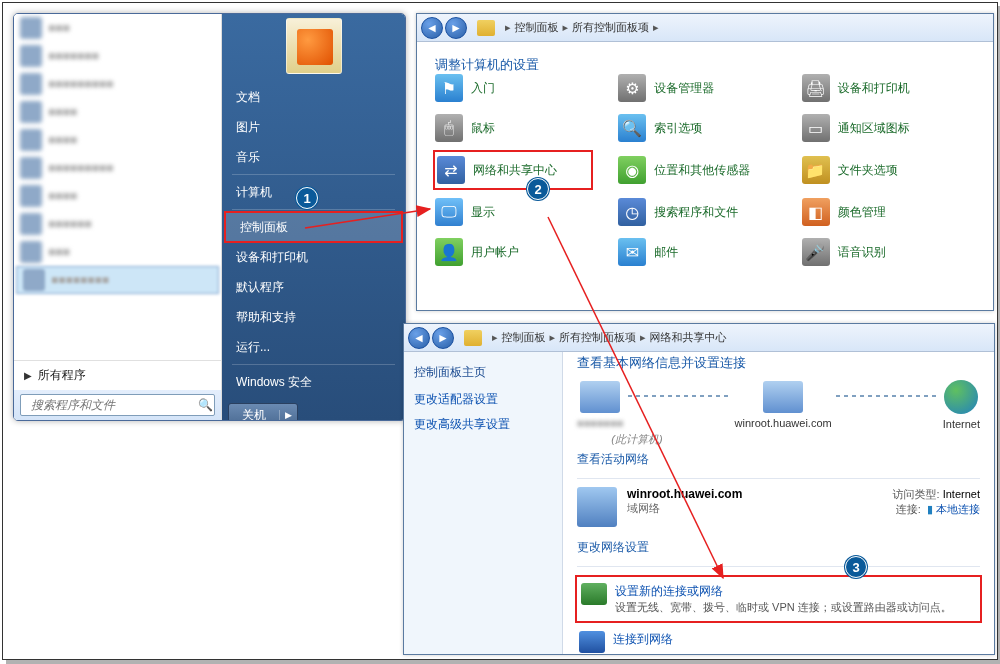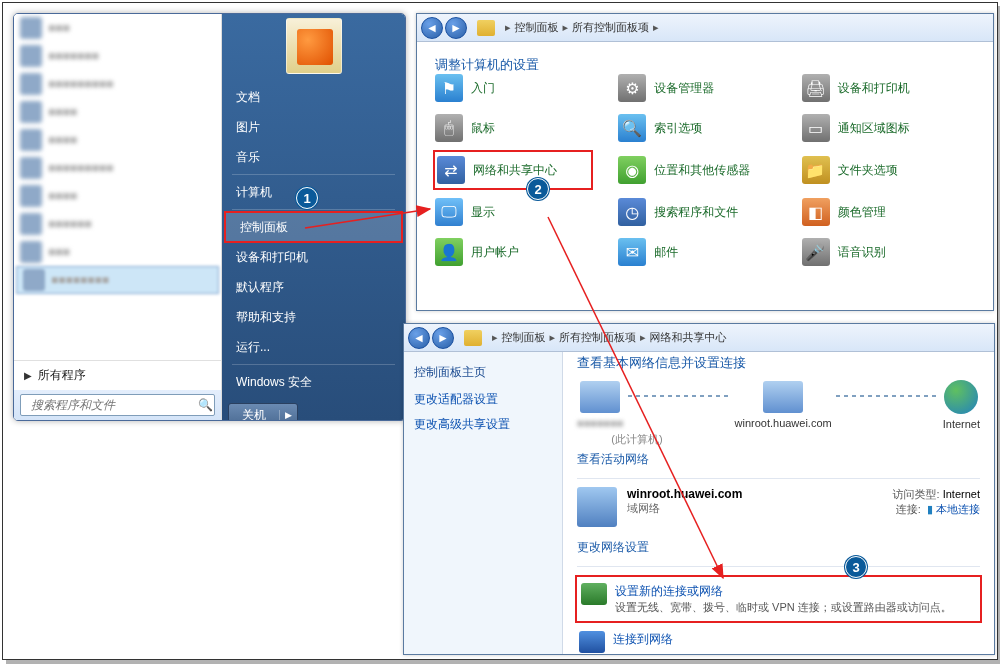--- a/index.html
+++ b/index.html
@@ -304,21 +304,21 @@
           <div class="net-node">
               <div class="pic"></div>
               <div>winroot.huawei.com</div>
             </div>
           <div class="net-sep"></div>
           <div class="net-node globe">
               <div class="pic"></div>
               <div>Internet</div>
             </div>
         </div>
-        <div class="this-pc" style="width:120px;">(此计算机)</div>
+        <div class="this-pc" style="width:120px;font-style:italic;">(此计算机)</div>
         <div class="sec-h">查看活动网络</div>
         <div class="divline"></div>
         <div class="active-net">
           <div class="bldg"></div>
           <div class="info">
             <div class="name">winroot.huawei.com</div>
             <div class="type">域网络</div>
           </div>
           <div class="right">
             <div><span class="lbl">访问类型:</span> <span>Internet</span></div>

